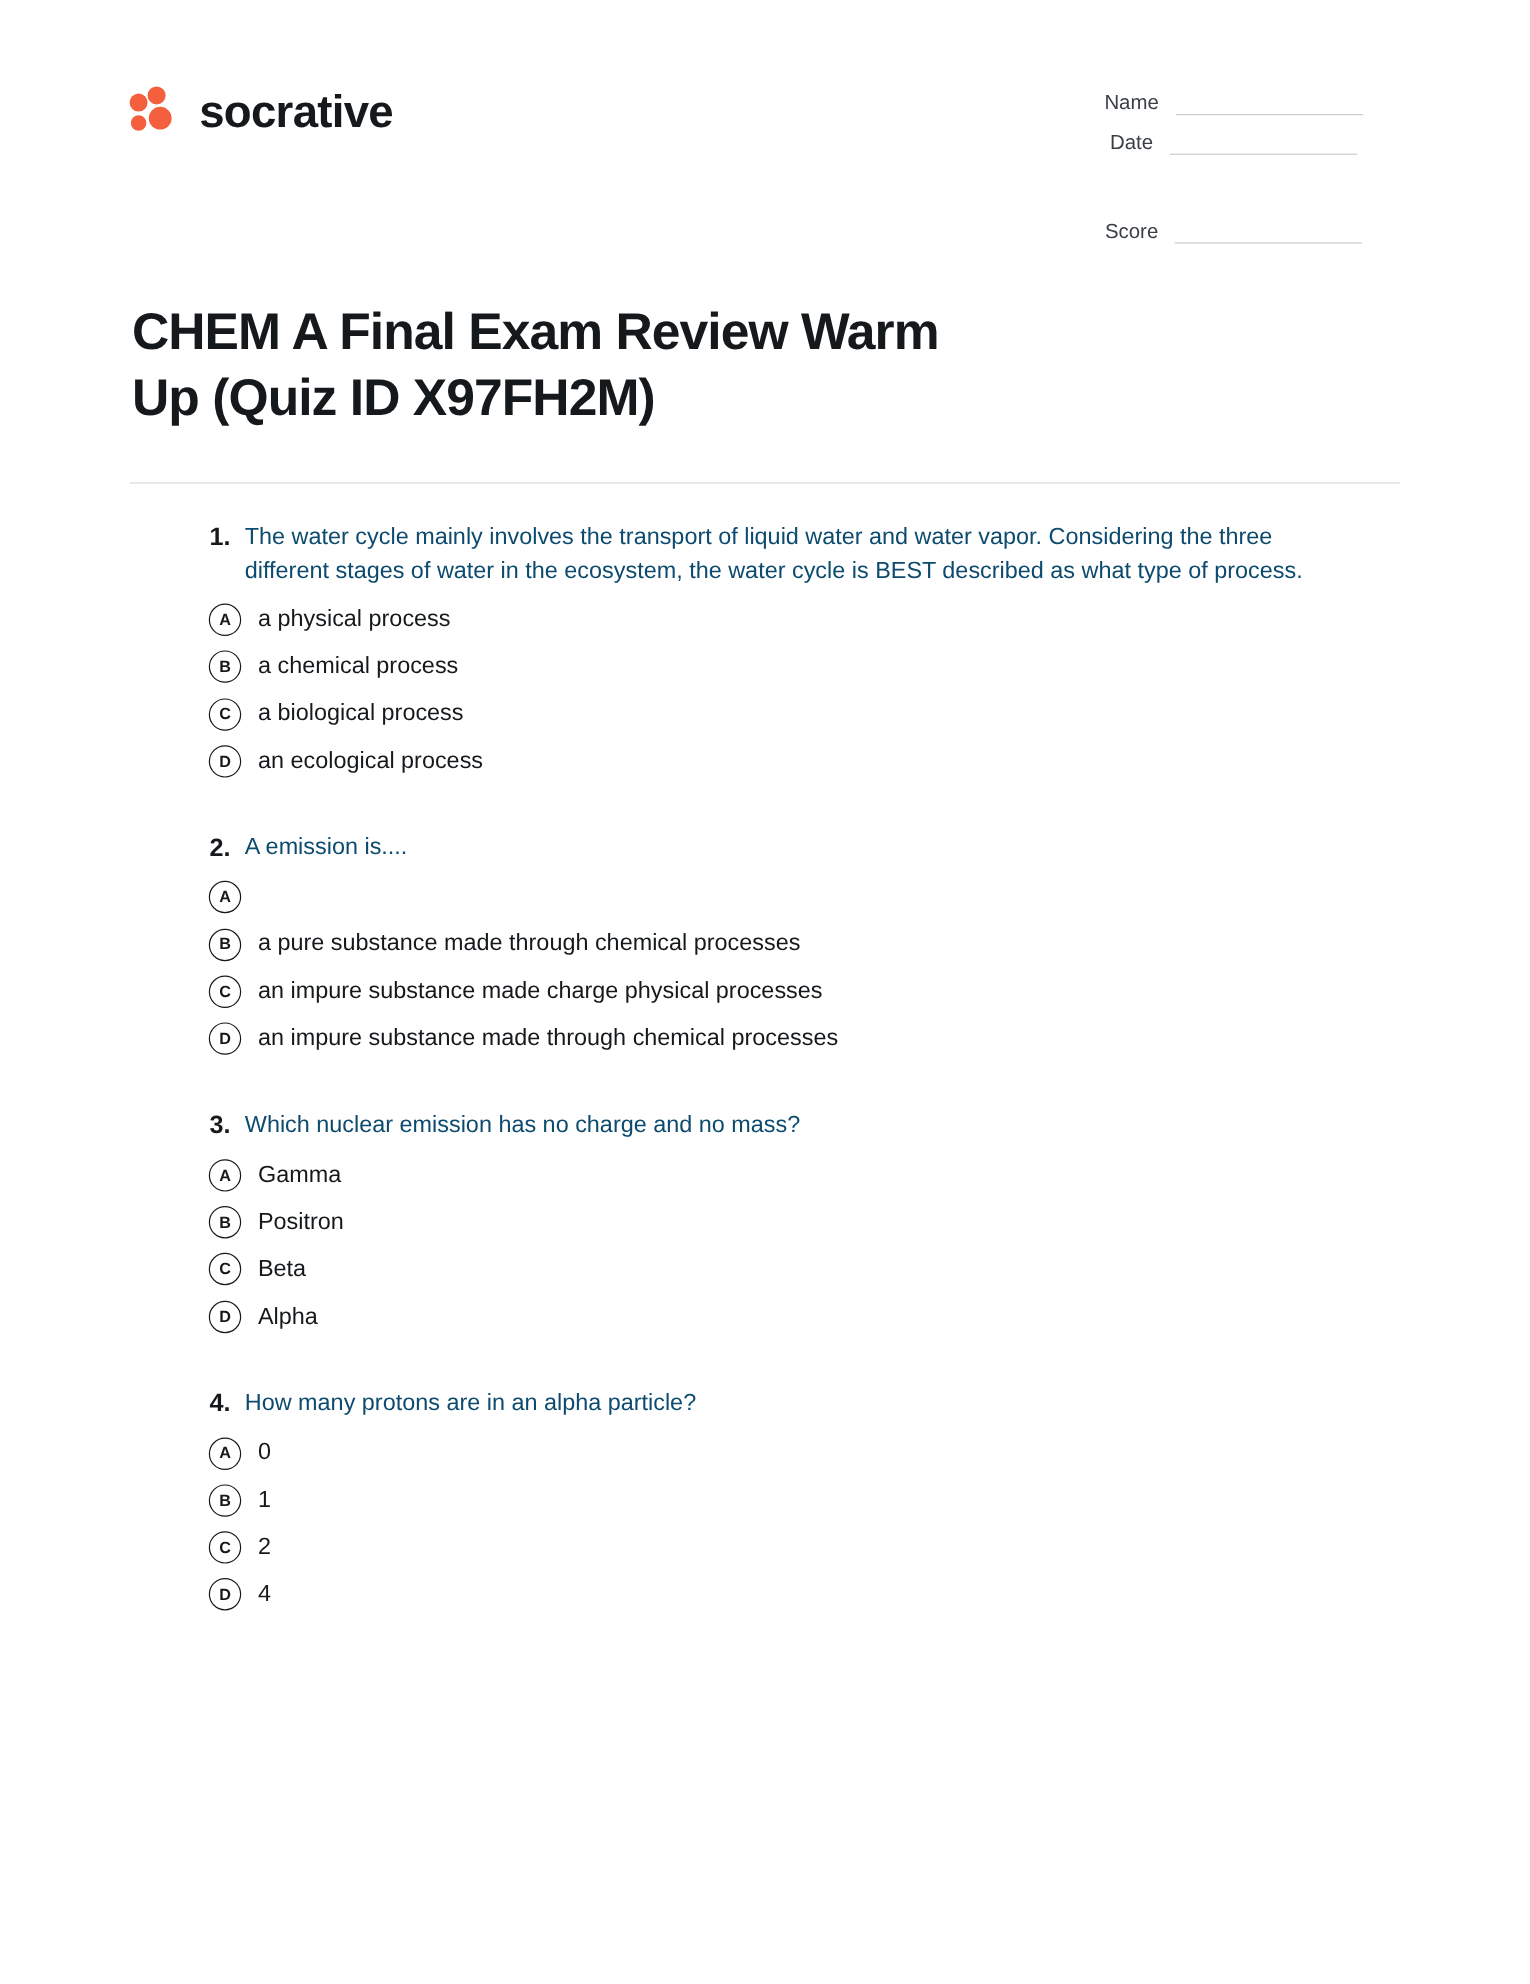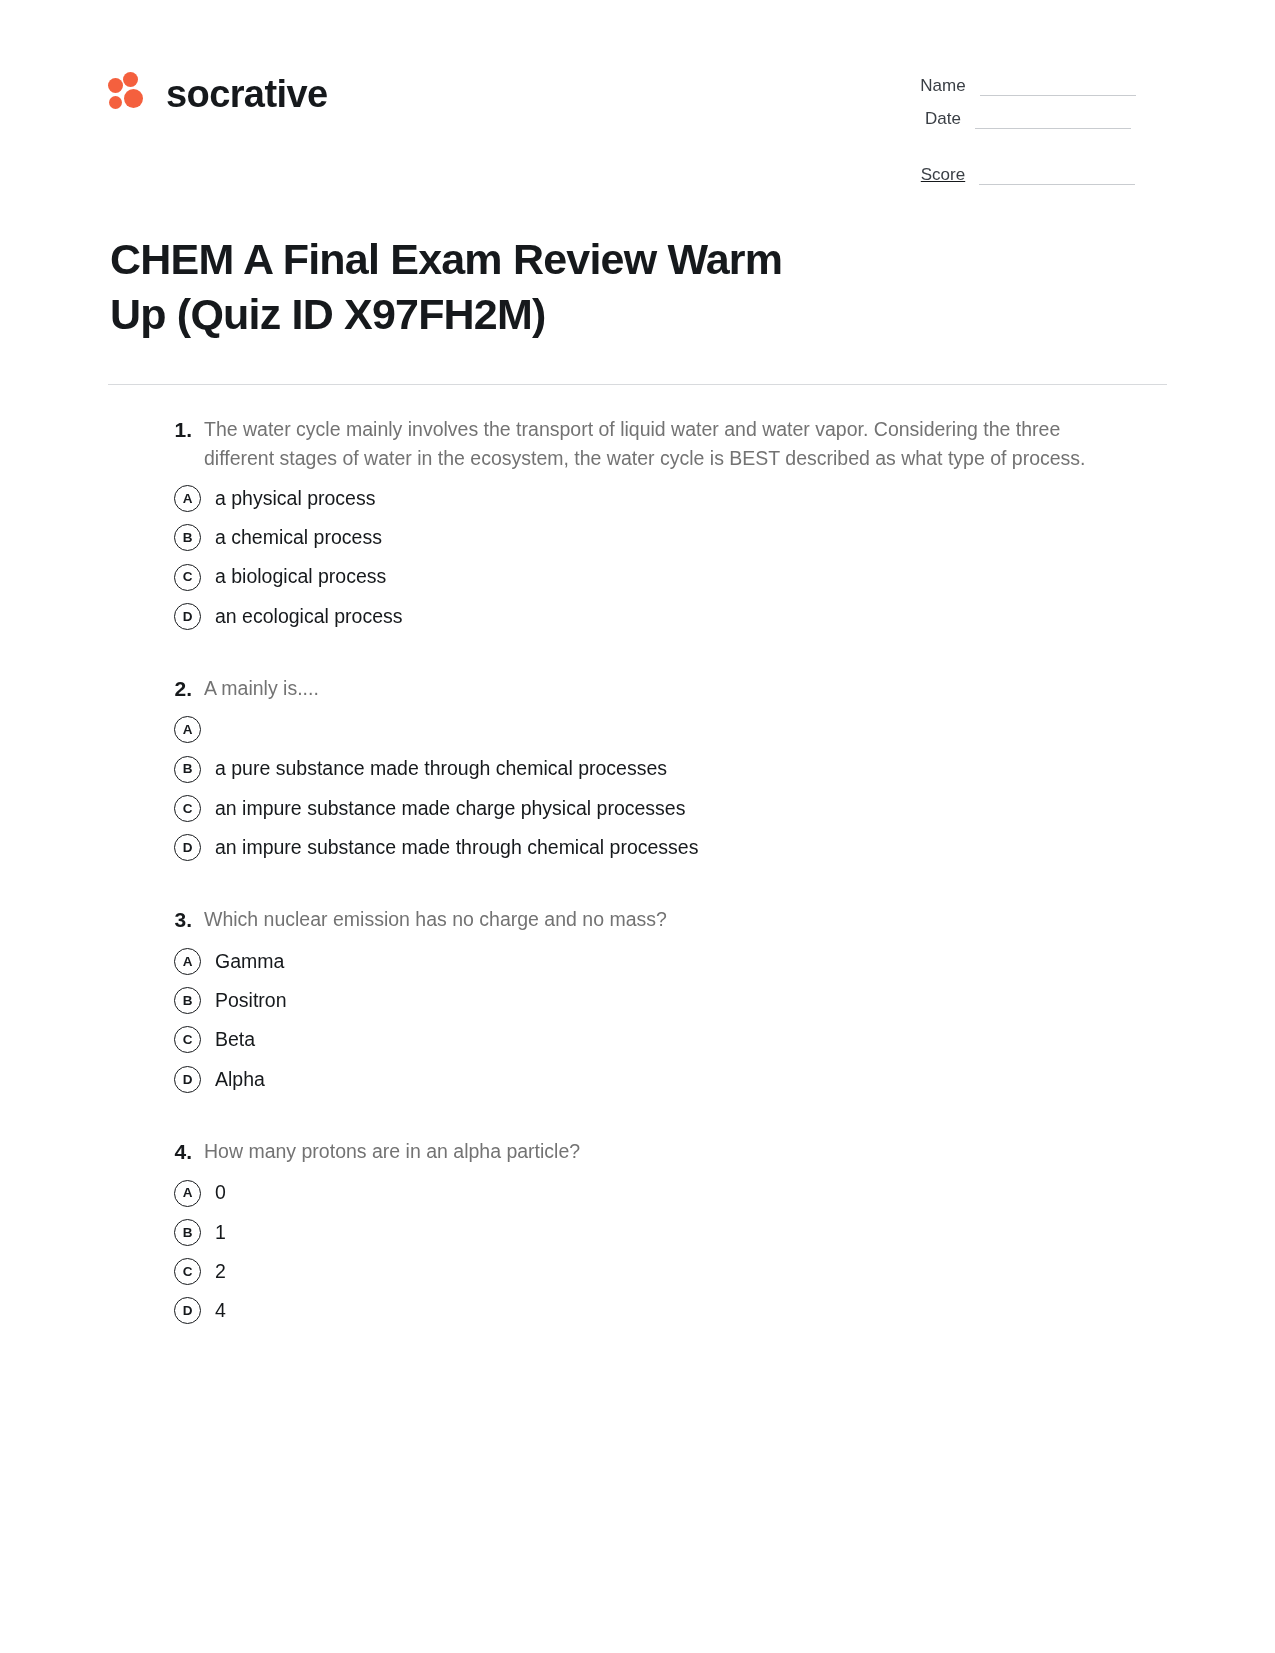--- a/index.html
+++ b/index.html
@@ -73,22 +73,21 @@
     font-size: 17px;
     color: #3a3f45;
     white-space: nowrap;
   }
   .meta-line {
     width: 156px;
     border-bottom: 1px solid #c9ccd0;
     height: 17px;
   }
   .meta-row.score {
-    margin-top: 36px;
-    text-decoration: underline;
+    margin-top: 54px;
   }
 
   
   .title {
     margin: 34px 0 0 2px;
     font-size: 43px;
     line-height: 1.28;
     font-weight: 700;
     letter-spacing: -0.8px;
     max-width: 720px;
@@ -116,21 +115,21 @@
     font-size: 21px;
     font-weight: 700;
     min-width: 26px;
     text-align: right;
     line-height: 1.45;
     color: #16191c;
   }
   .q-text {
     font-size: 19.5px;
     line-height: 1.48;
-    color: #737373;
+    color: #0c4a6e;
     max-width: 890px;
   }
   .choices {
     margin-top: 12px;
   }
   .choice {
     display: flex;
     align-items: center;
     gap: 14px;
     margin-bottom: 12px;
@@ -215,21 +214,21 @@
         <div class="choice">
           <span class="bubble">D</span>
           <span class="choice-text">an ecological process</span>
         </div>
       </div>
     </div>
 
     <div class="question">
       <div class="q-head">
         <span class="q-num">2.</span>
-        <span class="q-text">A mainly is....</span>
+        <span class="q-text">A emission is....</span>
       </div>
       <div class="choices">
         <div class="choice">
           <span class="bubble">A</span>
         </div>
         <div class="choice">
           <span class="bubble">B</span>
           <span class="choice-text">a pure substance made through chemical processes</span>
         </div>
         <div class="choice">

